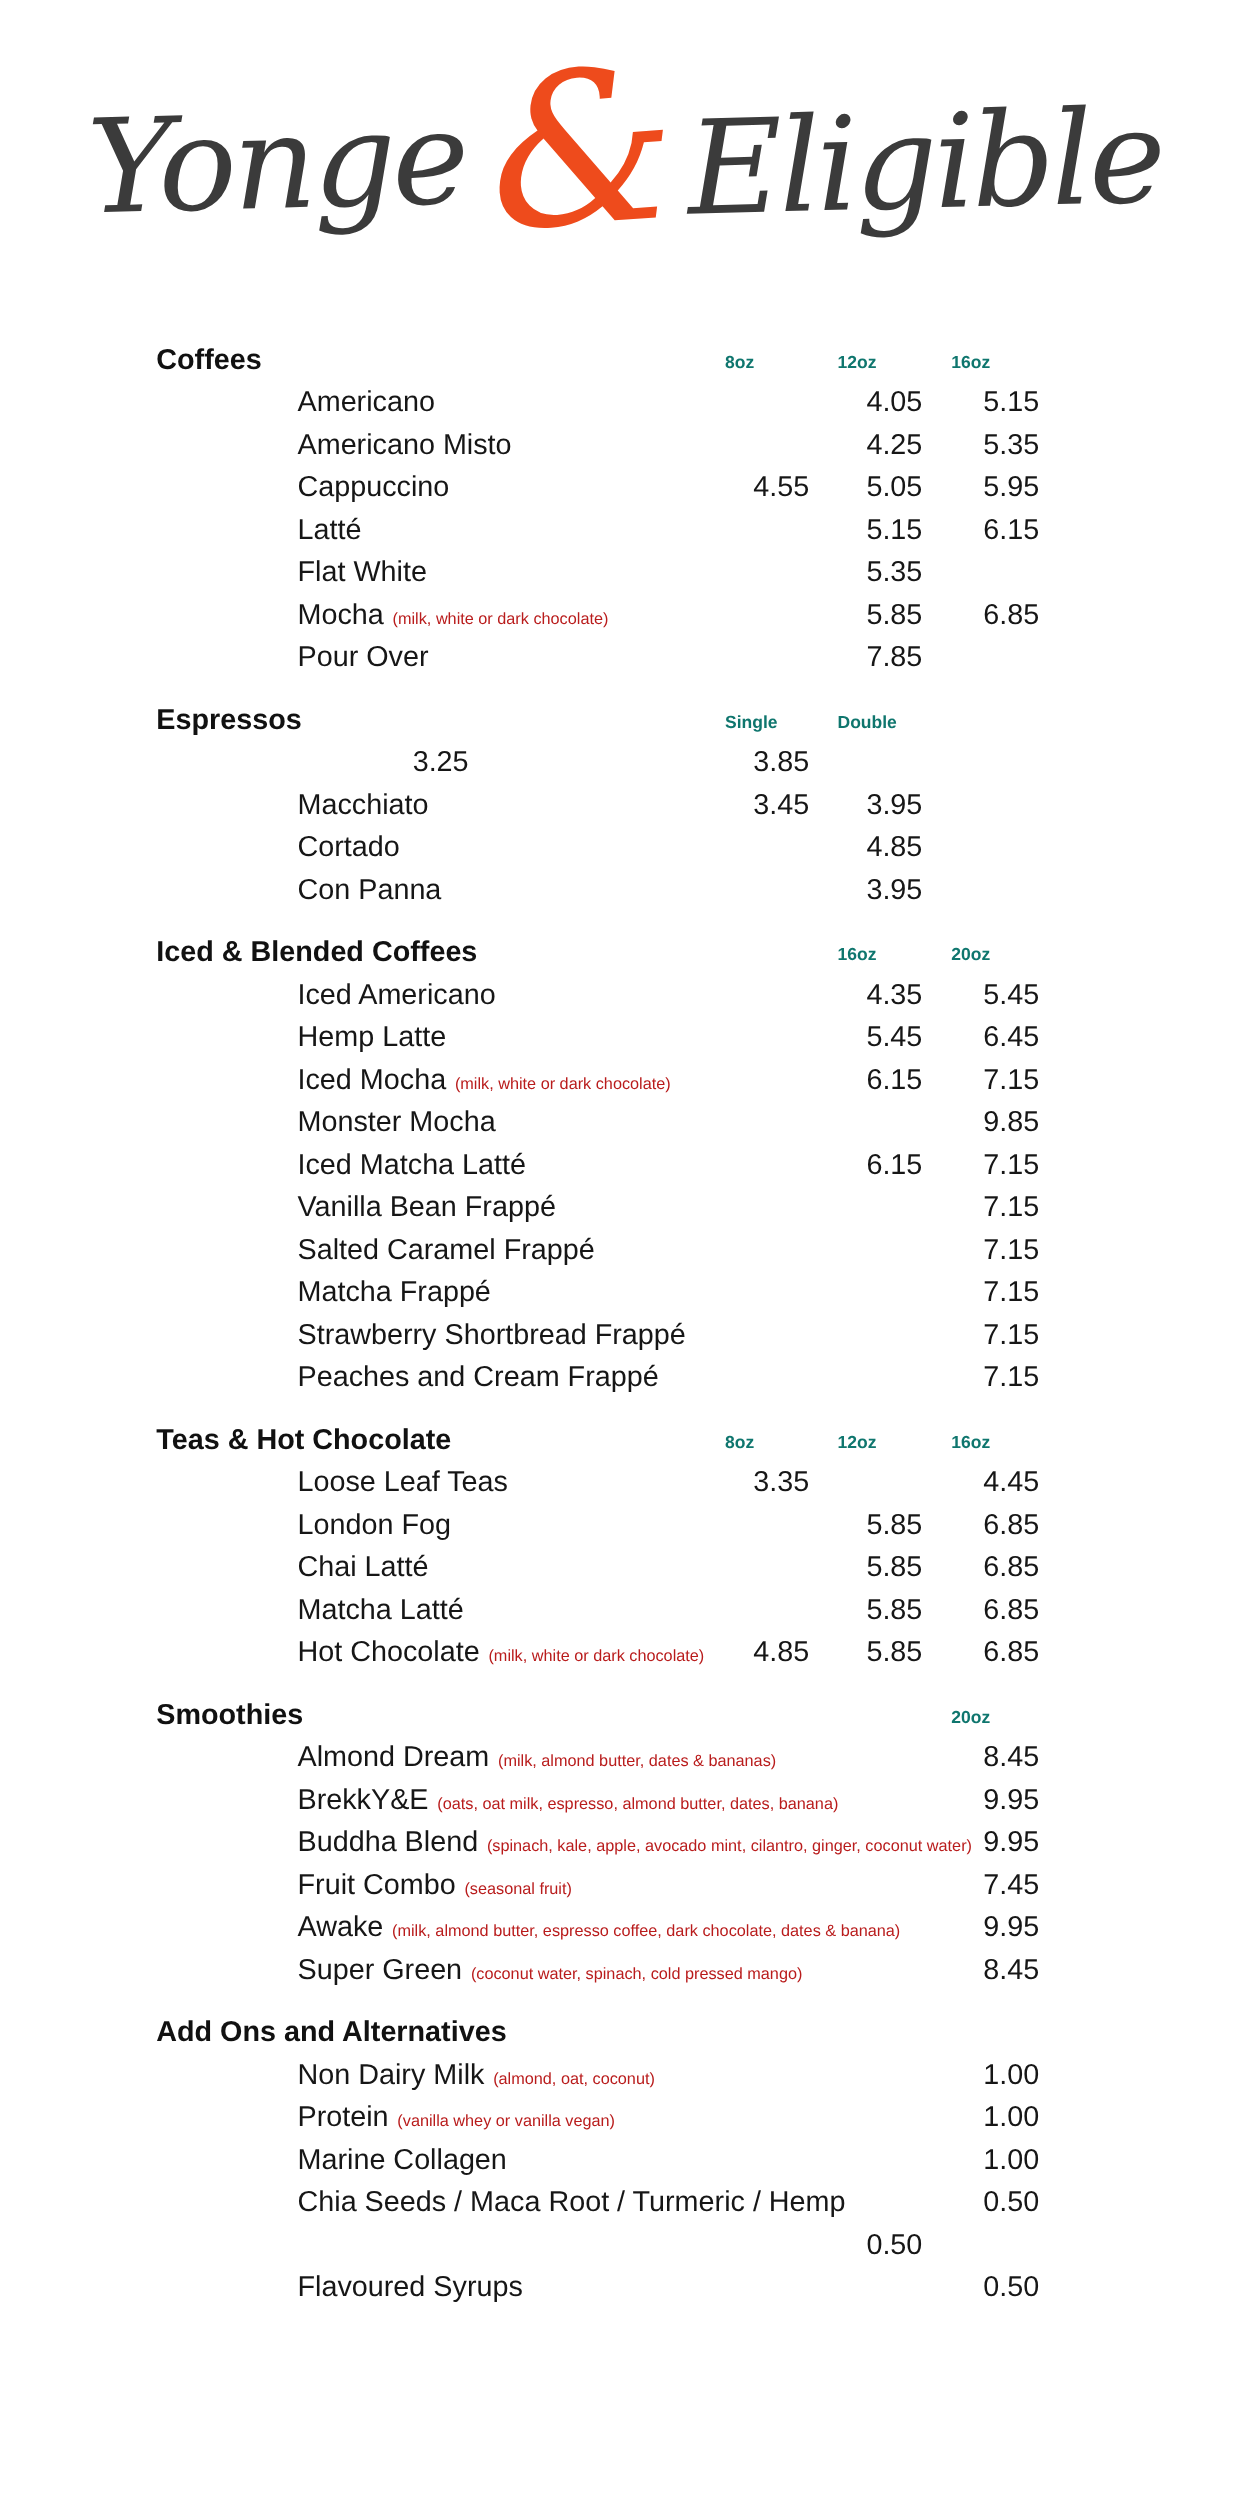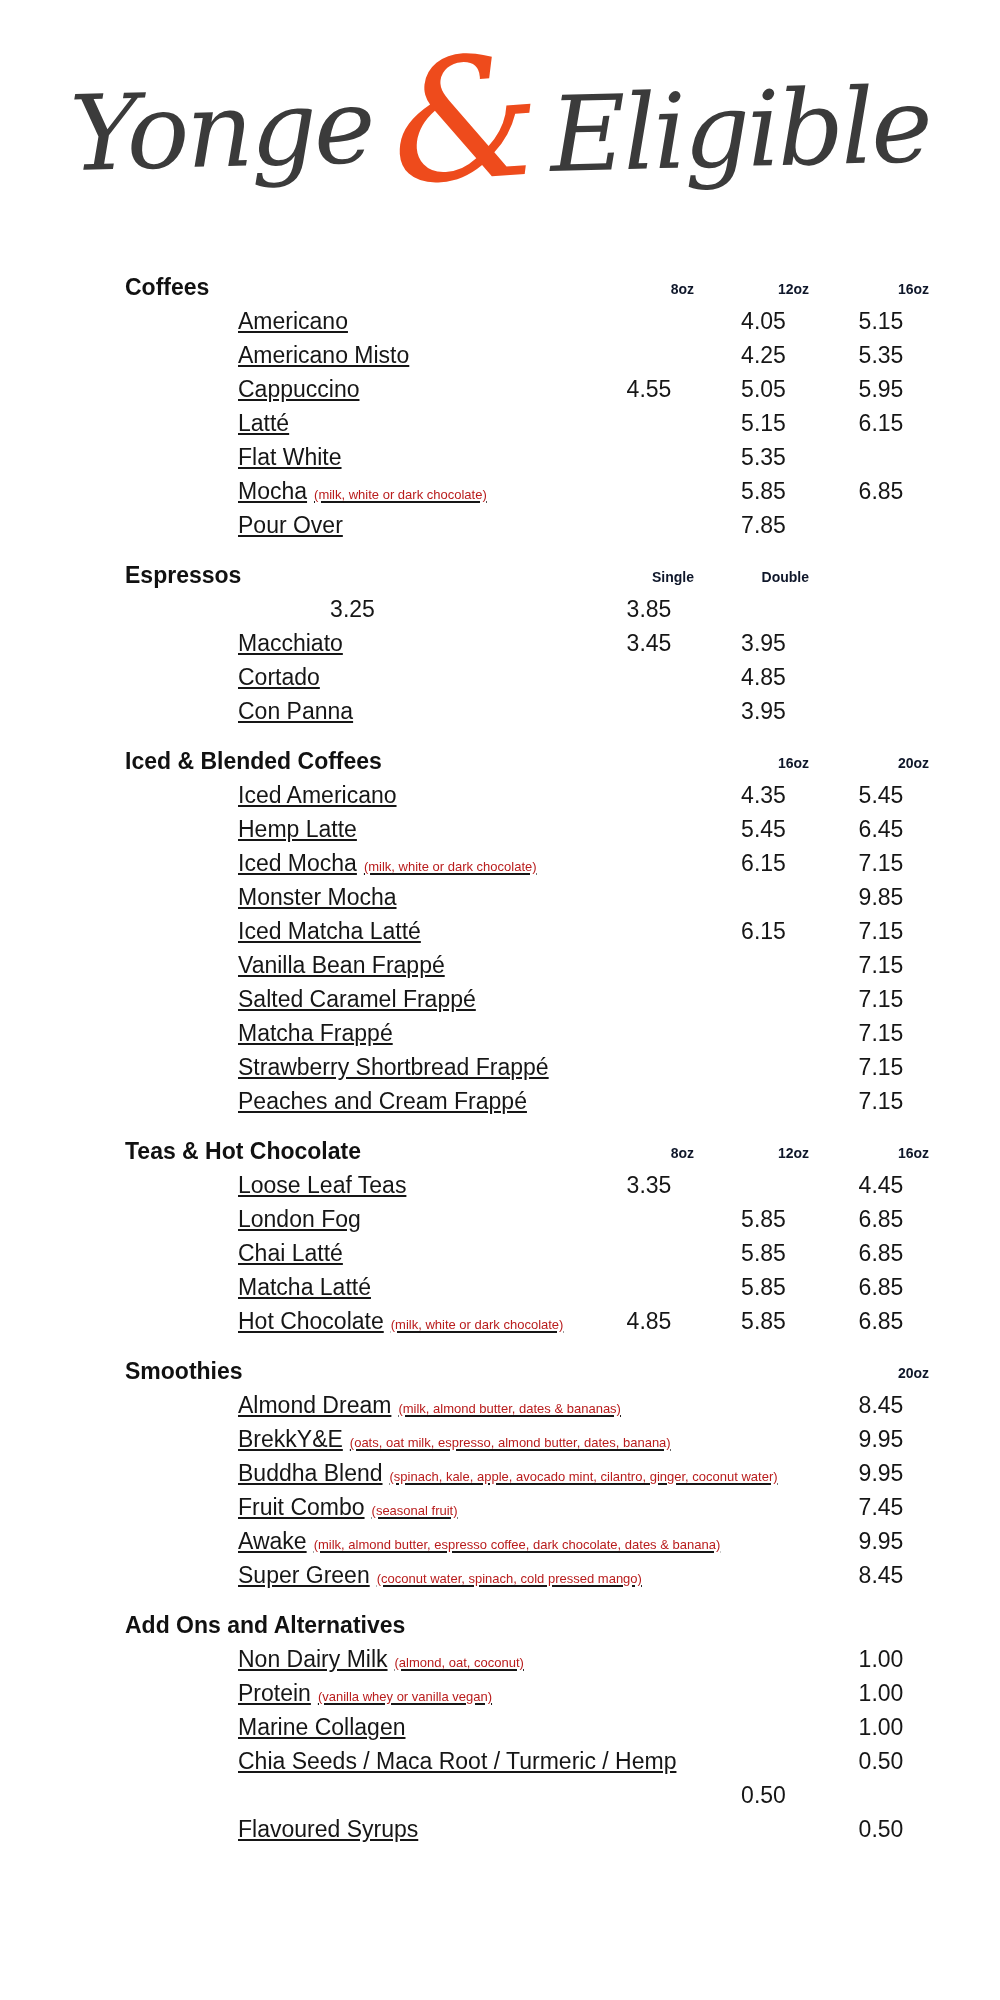--- a/index.html
+++ b/index.html
@@ -50,44 +50,42 @@
   .menu-section {
     padding-left: 125px;
     margin-top: 16px;
   }
   .menu-section:first-child { margin-top: 0; }
 
   .row {
     display: grid;
     grid-template-columns: 455px 90px 91px 96px;
     height: 34px;
-    gap: 24px;
   }
   .cell {
     line-height: 34px;
     white-space: nowrap;
     overflow: visible;
   }
   .sec-title {
     font-size: 23px;
     font-weight: bold;
     color: #111;
   }
   .size-hdr {
     font-size: 14px;
     font-weight: bold;
-    text-align: right;
+    text-align: left;
     position: relative;
     top: 2px;
-    color: #0f172a;
+    color: #0f766e;
   }
   .name-cell {
     padding-left: 113px;
     font-size: 23px;
-    text-decoration: underline;
   }
   .item-note {
     font-size: 13px;
     margin-left: 7px;
     color: #b91c1c;
   }
   .price {
     font-size: 23px;
     text-align: center;
   }

